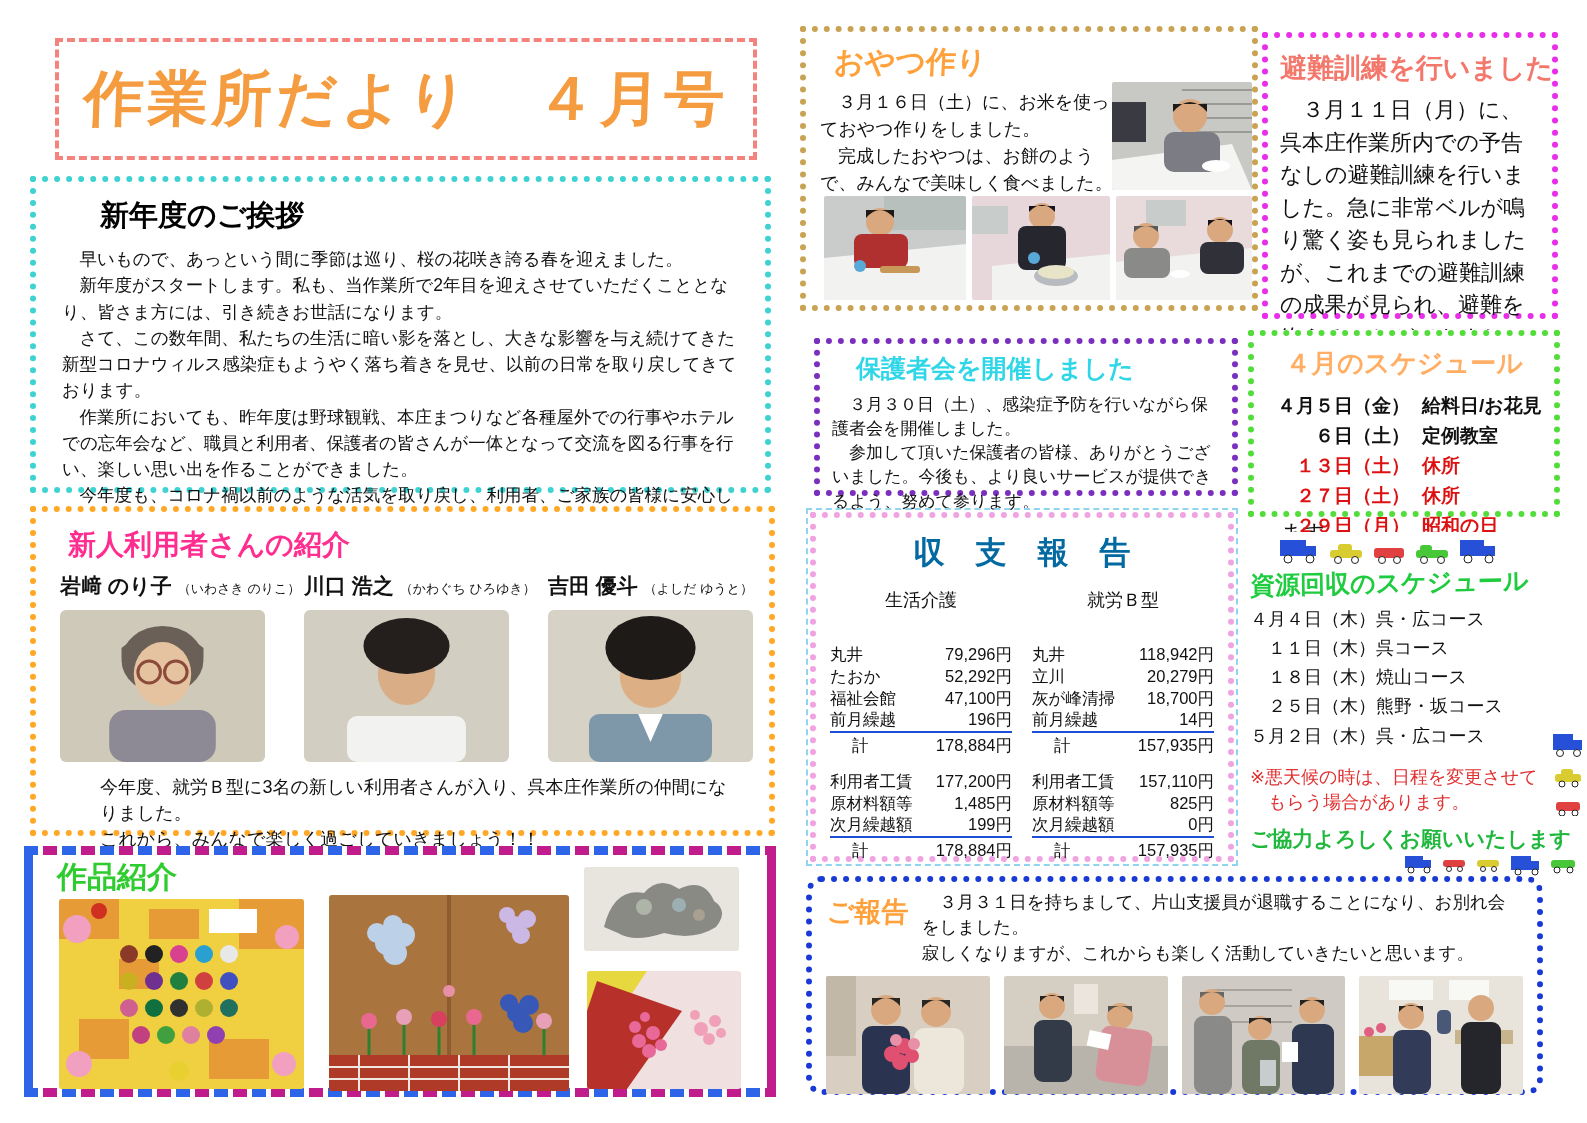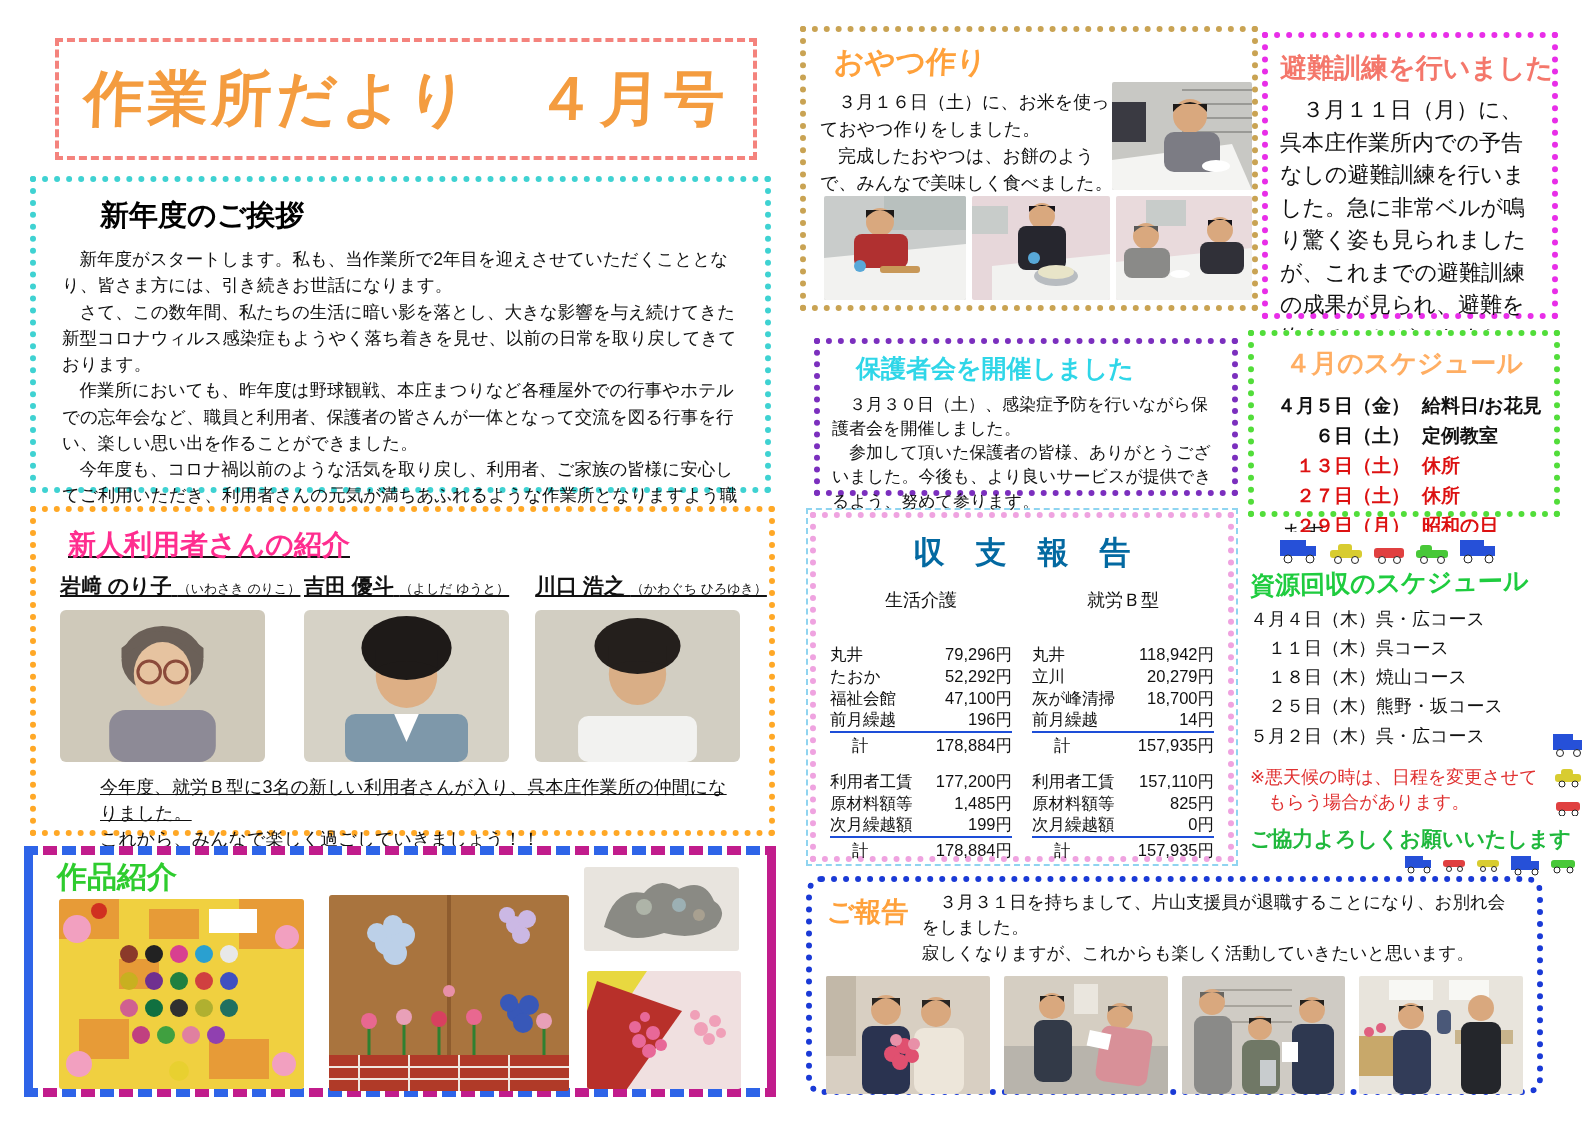--- a/index.html
+++ b/index.html
@@ -15,21 +15,21 @@
 
   
   #greeting{left:30px;top:176px;width:741px;height:317px;border:6px dotted #3FD2D2;
     padding:12px 26px;}
   #greeting h2{margin:2px 0 10px 38px;font-size:29px;color:#000000;}
   #greeting p{margin:0;font-size:17.5px;line-height:1.5;}
   #greeting .sig{text-align:right;padding-right:120px;margin-top:10px;font-size:18px;}
 
   
   #newusers{left:30px;top:506px;width:745px;height:330px;border:6px dotted #FFA826;
-    padding:10px 24px;text-decoration:underline;}
+    padding:10px 24px;}
   #newusers h2{margin:4px 0 8px 8px;font-size:28px;color:#FF2D8F;}
   .members{display:flex;gap:26px;}
   .member{width:218px;}
   .member .nm{font-size:21px;font-weight:bold;white-space:nowrap;}
   .member .kana{font-size:13px;font-weight:normal;}
   .member .pic{margin-top:10px;width:205px;height:152px;border-radius:6px;overflow:hidden;}
   #newusers .cap{margin-top:12px;font-size:18px;line-height:1.45;}
   #newusers .cap p{margin:0 0 0 40px;}
 
   
@@ -103,20 +103,21 @@
 <body>
 
 <div id="page">
 
   <div class="box" id="masthead">
     <div class="t">作業所だより　４月号</div>
   </div>
 
   <div class="box" id="greeting">
     <h2>新年度のご挨拶</h2>
+    <p>　早いもので、あっという間に季節は巡り、桜の花咲き誇る春を迎えました。</p>
     <p>　新年度がスタートします。私も、当作業所で2年目を迎えさせていただくこととなり、皆さま方には、引き続きお世話になります。</p>
     <p>　さて、この数年間、私たちの生活に暗い影を落とし、大きな影響を与え続けてきた新型コロナウィルス感染症もようやく落ち着きを見せ、以前の日常を取り戻してきております。</p>
     <p>　作業所においても、昨年度は野球観戦、本庄まつりなど各種屋外での行事やホテルでの忘年会など、職員と利用者、保護者の皆さんが一体となって交流を図る行事を行い、楽しい思い出を作ることができました。</p>
     <p>　今年度も、コロナ禍以前のような活気を取り戻し、利用者、ご家族の皆様に安心してご利用いただき、利用者さんの元気が満ちあふれるような作業所となりますよう職員一同で取り組んでまいります。</p>
     <p>　今年度もどうぞよろしくお願いいたします。</p>
     <div class="sig">施設長　　山口 和高</div>
   </div>
 
   <div class="box" id="newusers">
     <h2>新人利用者さんの紹介</h2>
@@ -129,41 +130,41 @@
             <rect x="48" y="100" width="104" height="52" rx="16" fill="#8D8A96"></rect>
             <ellipse cx="100" cy="50" rx="40" ry="34" fill="#6B6058"></ellipse>
             <ellipse cx="100" cy="64" rx="28" ry="32" fill="#E6C3A0"></ellipse>
             <circle cx="87" cy="62" r="11" fill="none" stroke="#8B4A3A" stroke-width="3"></circle>
             <circle cx="113" cy="62" r="11" fill="none" stroke="#8B4A3A" stroke-width="3"></circle>
             <path d="M60 48 Q100 12 140 48 L140 38 Q100 4 60 38 Z" fill="#6B6058"></path>
           </svg>
         </div>
       </div>
       <div class="member">
+        <div class="nm"><span>川口 浩之</span> <span class="kana">（かわぐち ひろゆき）</span></div>
+        <div class="pic">
+          <svg viewBox="0 0 200 152" width="205" height="152" preserveAspectRatio="none">
+            <rect width="200" height="152" fill="#D2CEC2"></rect>
+            <rect x="42" y="106" width="116" height="46" rx="10" fill="#F2F2F0"></rect>
+            <ellipse cx="100" cy="64" rx="28" ry="31" fill="#D9AE86"></ellipse>
+            <ellipse cx="100" cy="36" rx="42" ry="28" fill="#241F1C"></ellipse>
+            <path d="M72 56 Q100 46 128 56 L128 36 L72 36 Z" fill="#241F1C"></path>
+          </svg>
+        </div>
+      </div>
+      <div class="member">
         <div class="nm"><span>吉田 優斗</span> <span class="kana">（よしだ ゆうと）</span></div>
         <div class="pic">
           <svg viewBox="0 0 200 152" width="205" height="152" preserveAspectRatio="none">
             <rect width="200" height="152" fill="#D6D2C6"></rect>
             <rect x="40" y="104" width="120" height="48" rx="10" fill="#7E98AA"></rect>
             <polygon points="88,104 112,104 100,132" fill="#FFFFFF"></polygon>
             <ellipse cx="100" cy="66" rx="30" ry="32" fill="#DDAF85"></ellipse>
             <ellipse cx="100" cy="38" rx="44" ry="32" fill="#1E1A18"></ellipse>
             <path d="M70 58 Q100 44 130 58 L130 40 L70 40 Z" fill="#1E1A18"></path>
-          </svg>
-        </div>
-      </div>
-      <div class="member">
-        <div class="nm"><span>川口 浩之</span> <span class="kana">（かわぐち ひろゆき）</span></div>
-        <div class="pic">
-          <svg viewBox="0 0 200 152" width="205" height="152" preserveAspectRatio="none">
-            <rect width="200" height="152" fill="#D2CEC2"></rect>
-            <rect x="42" y="106" width="116" height="46" rx="10" fill="#F2F2F0"></rect>
-            <ellipse cx="100" cy="64" rx="28" ry="31" fill="#D9AE86"></ellipse>
-            <ellipse cx="100" cy="36" rx="42" ry="28" fill="#241F1C"></ellipse>
-            <path d="M72 56 Q100 46 128 56 L128 36 L72 36 Z" fill="#241F1C"></path>
           </svg>
         </div>
       </div>
     </div>
     <div class="cap">
       <p>今年度、就労Ｂ型に3名の新しい利用者さんが入り、呉本庄作業所の仲間になりました。</p>
       <p>これから、みんなで楽しく過ごしていきましょう！！</p>
     </div>
   </div>
 

